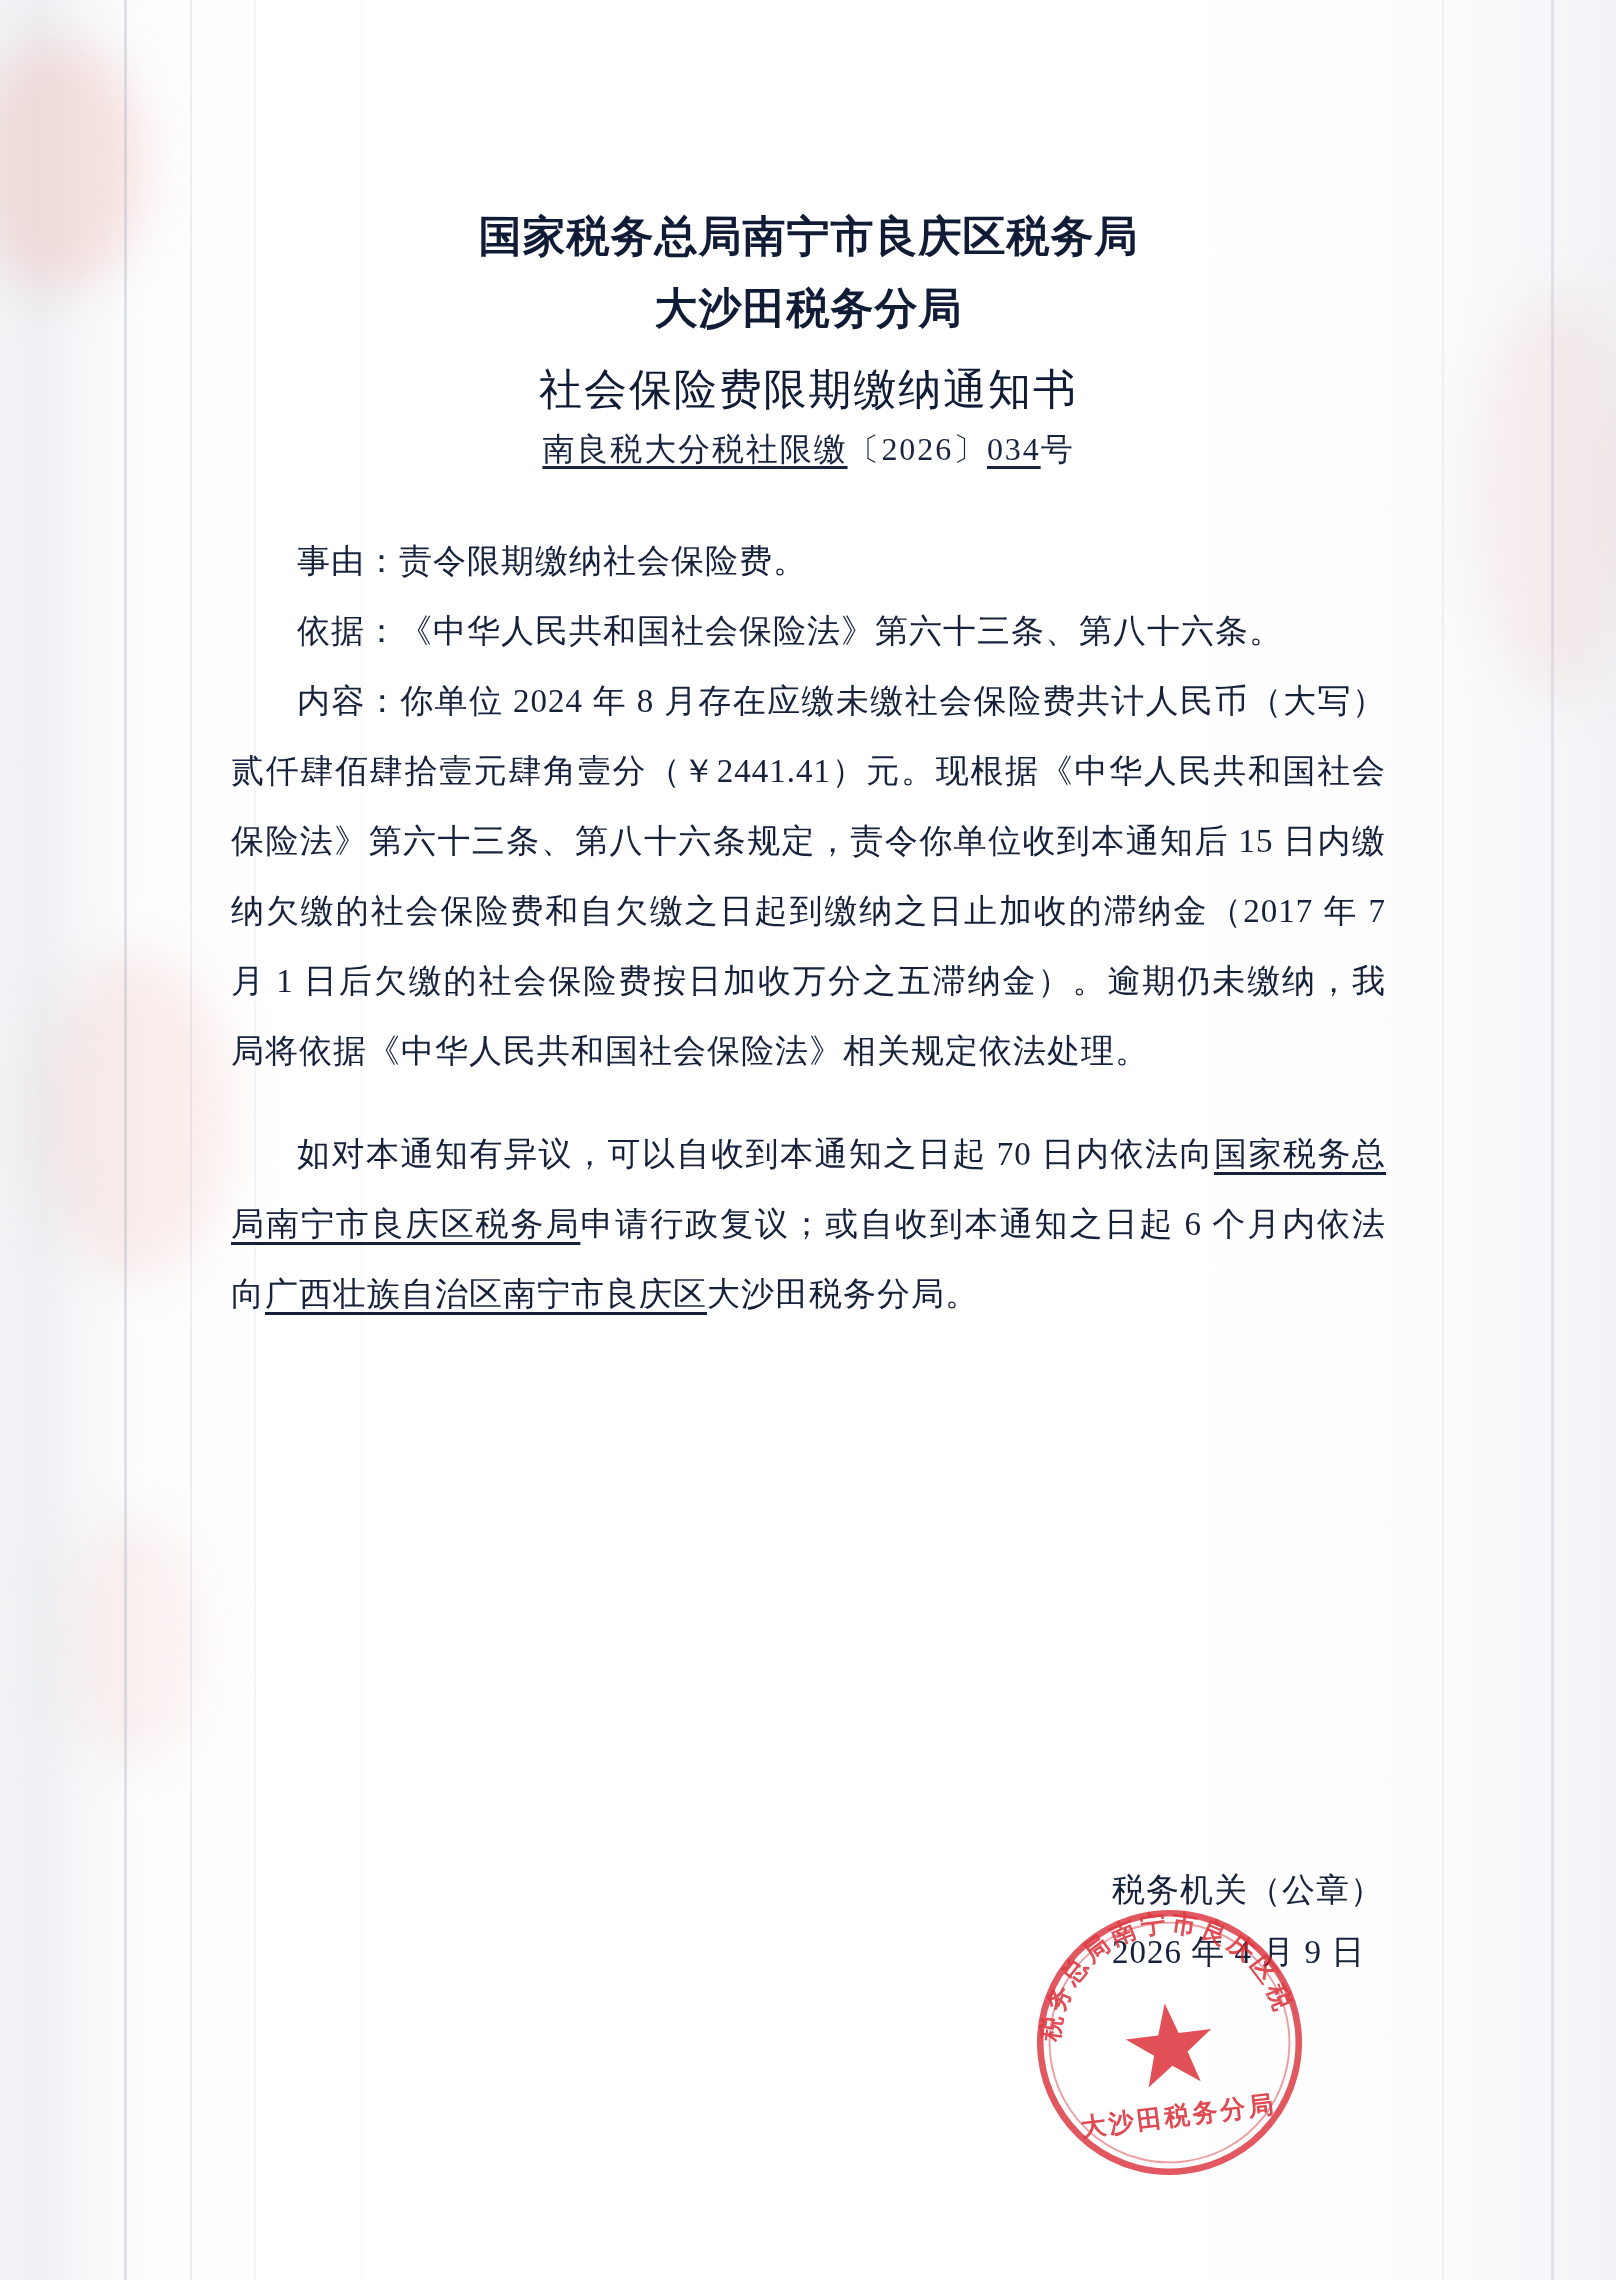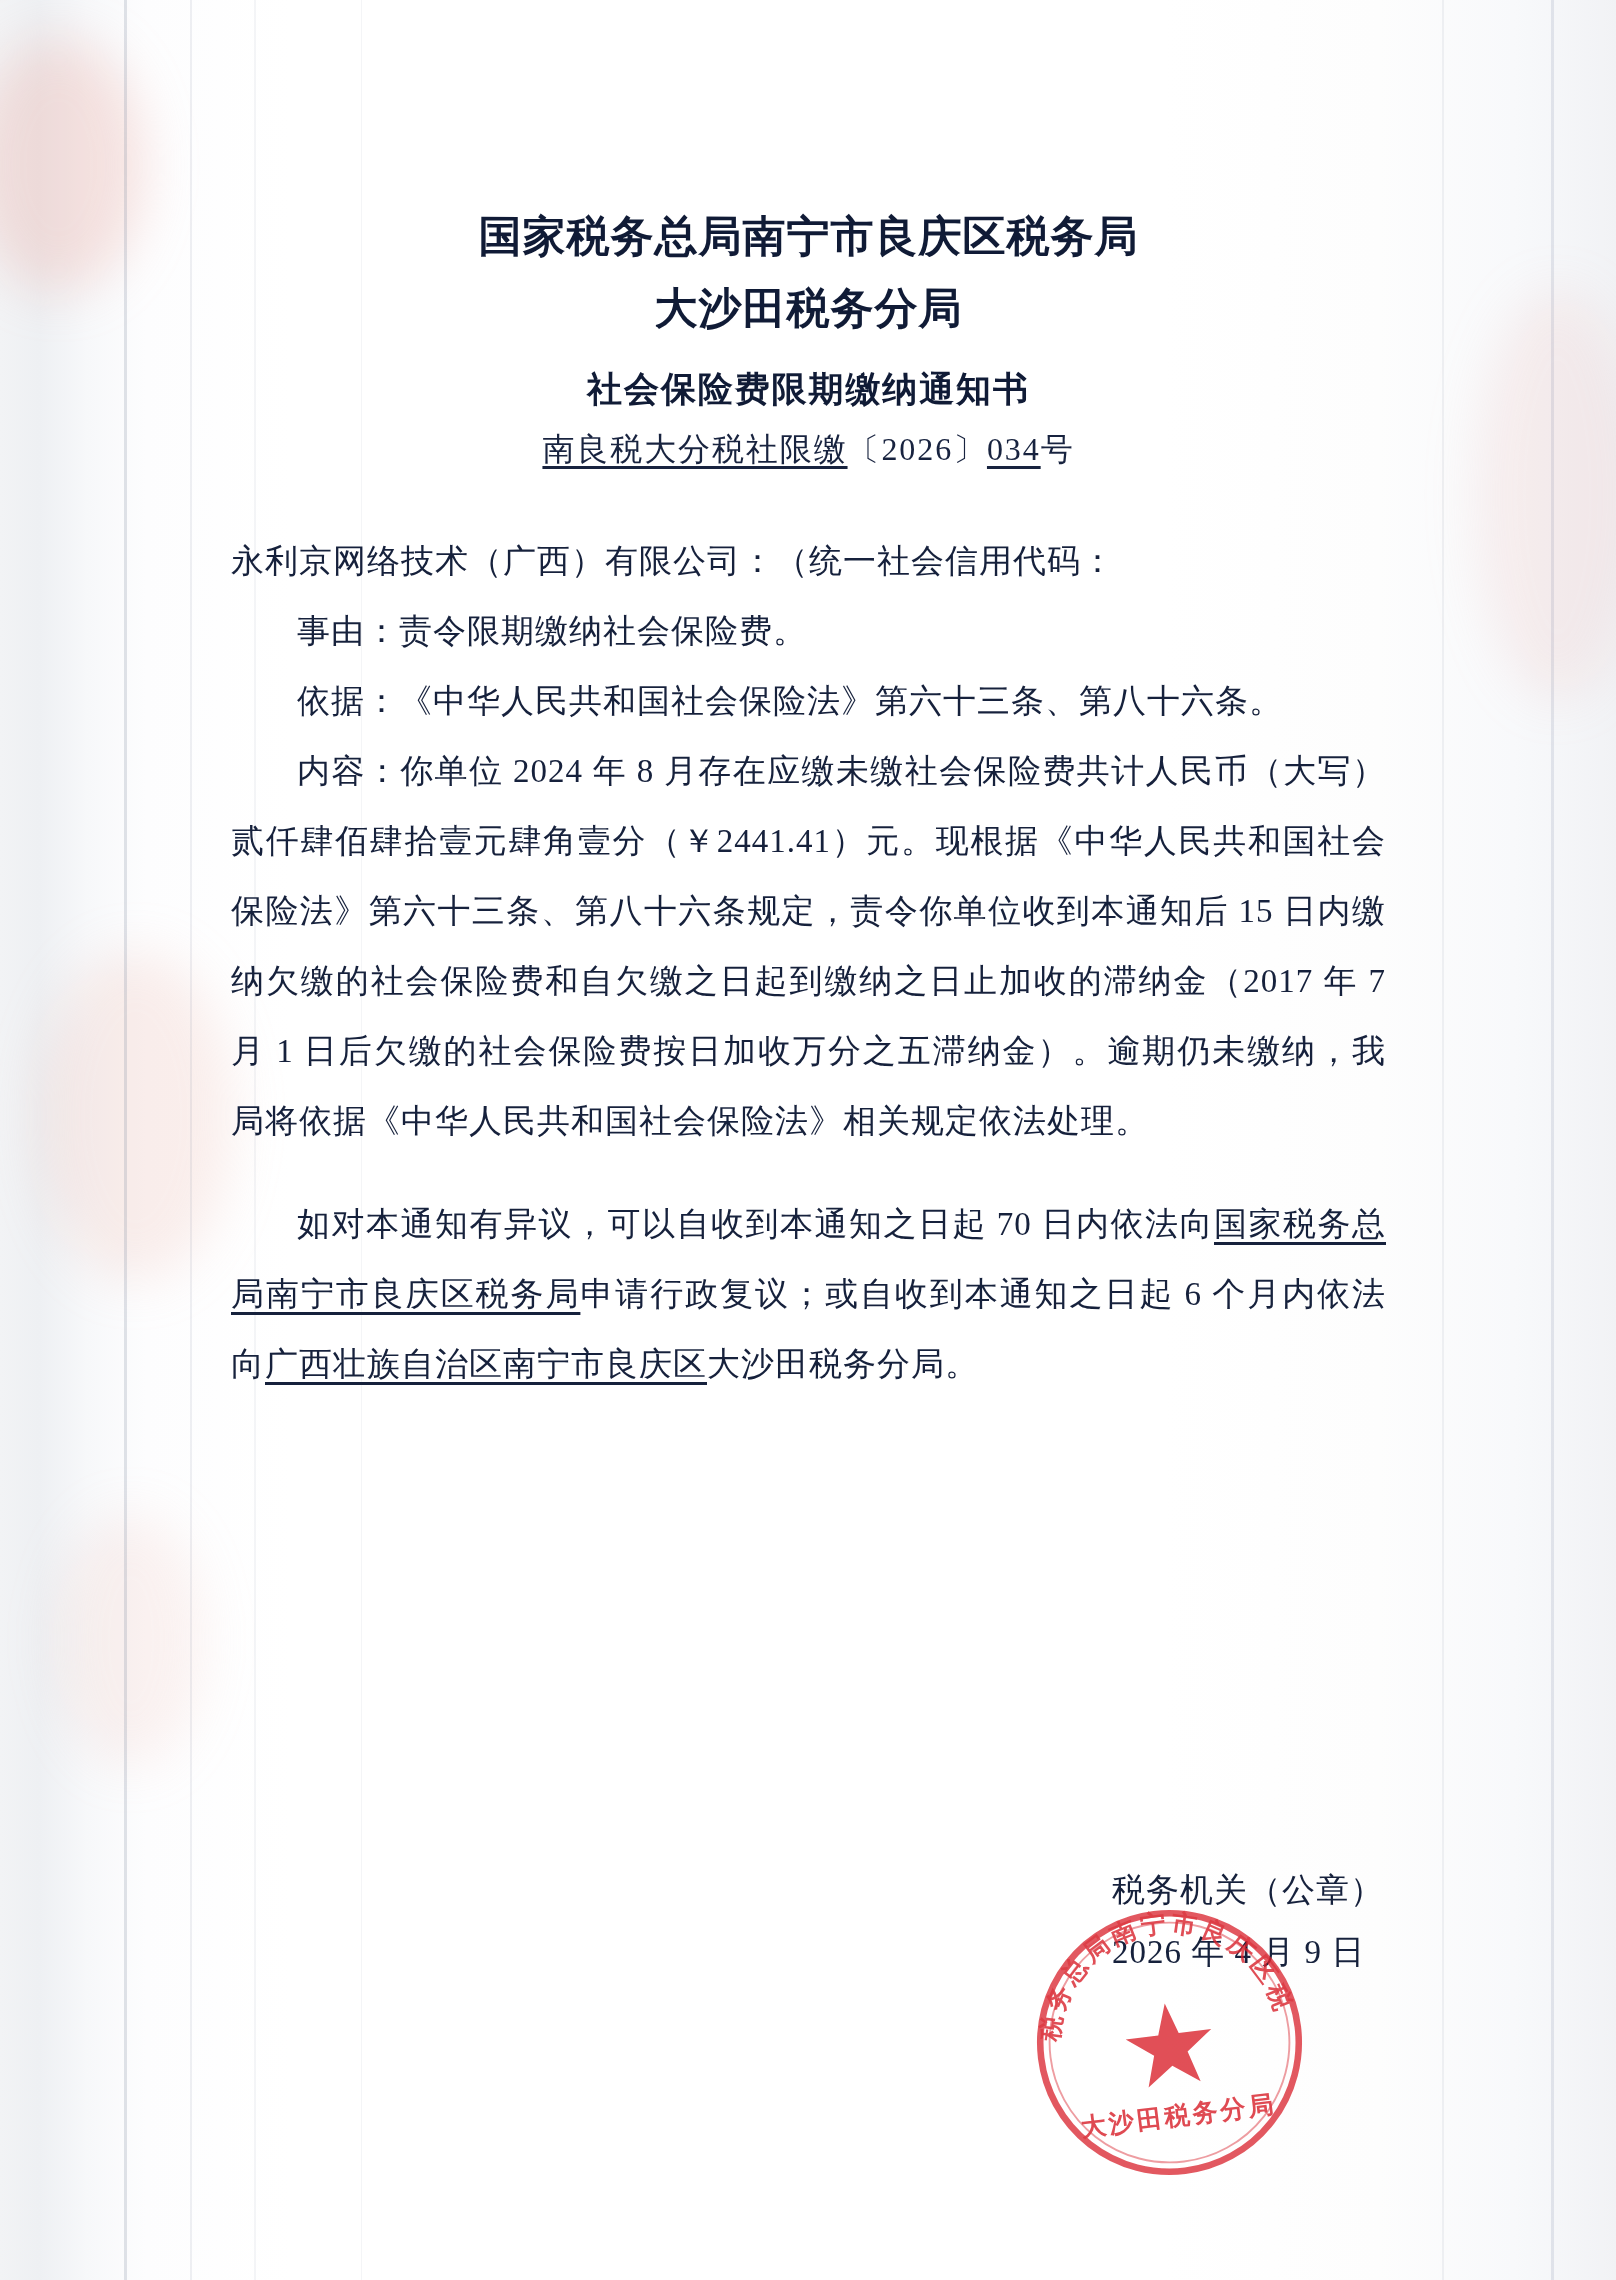--- a/index.html
+++ b/index.html
@@ -67,22 +67,22 @@
   .org-line {
     font-family: "DejaVu Sans", "Liberation Sans", sans-serif;
     font-weight: bold;
     font-size: 43px;
     line-height: 72px;
     letter-spacing: 1px;
     color: #101b36;
   }
   .doc-title {
     font-family: "DejaVu Sans", "Liberation Sans", sans-serif;
-    font-weight: bold;
-    font-size: 35px;
+    font-weight: normal;
+    font-size: 43px;
     line-height: 78px;
     letter-spacing: 1.9px;
     color: #101b36;
     margin-top: 5.8px;
   }
 
   .docnum {
     text-align: center;
     font-size: 32px;
     letter-spacing: 1.9px;
@@ -149,21 +149,20 @@
     <div class="org-line">大沙田税务分局</div>
     <div class="doc-title">社会保险费限期缴纳通知书</div>
   </div>
 
   <div class="docnum">
     <span class="u">南良税大分税社限缴</span><span>〔2026〕</span><span class="u">034</span><span>号</span>
   </div>
 
   <div class="body-text" style="margin-top:54px;">
 
-    <p>永利京网络技术（广西）有限公司：（统一社会信用代码：</p>
 
     <p class="indent">事由：责令限期缴纳社会保险费。</p>
 
     <p class="indent">依据：《中华人民共和国社会保险法》第六十三条、第八十六条。</p>
 
     <p class="indent">内容：你单位 2024 年 8 月存在应缴未缴社会保险费共计人民币（大写）贰仟肆佰肆拾壹元肆角壹分（￥2441.41）元。现根据《中华人民共和国社会保险法》第六十三条、第八十六条规定，责令你单位收到本通知后 15 日内缴纳欠缴的社会保险费和自欠缴之日起到缴纳之日止加收的滞纳金（2017 年 7 月 1 日后欠缴的社会保险费按日加收万分之五滞纳金）。逾期仍未缴纳，我局将依据《中华人民共和国社会保险法》相关规定依法处理。</p>
 
     <p class="indent p-gap">
       <span>如对本通知有异议，可以自收到本通知之日起 70 日内依法向</span><span class="u">国家税务总局南宁市良庆区税务局</span><span>申请行政复议；或自收到本通知之日起 6 个月内依法向</span><span class="u">广西壮族自治区南宁市良庆区</span><span>大沙田税务分局。</span>
     </p>

